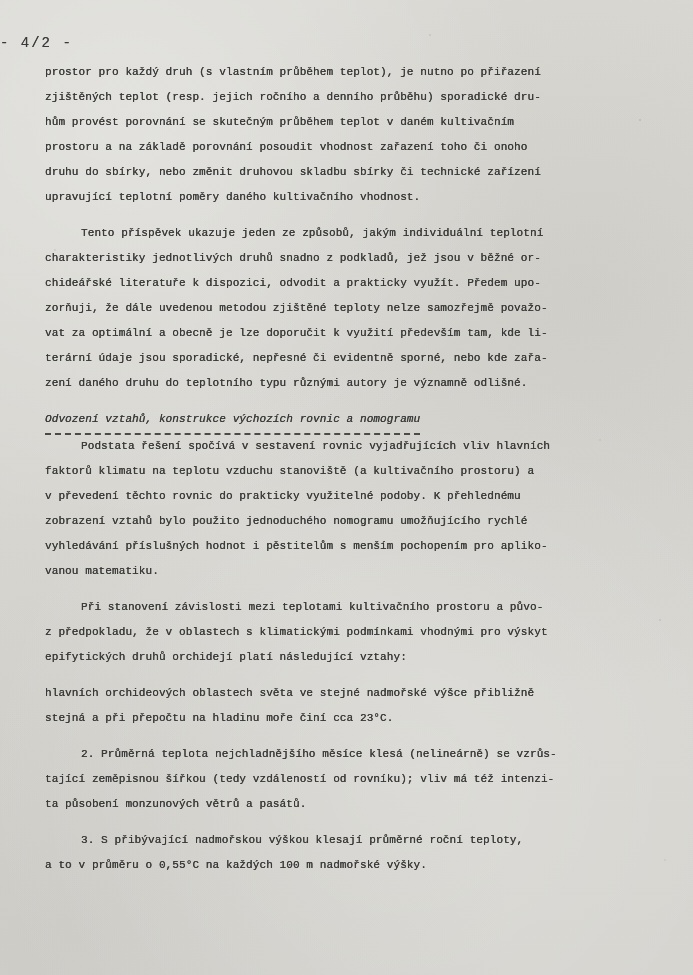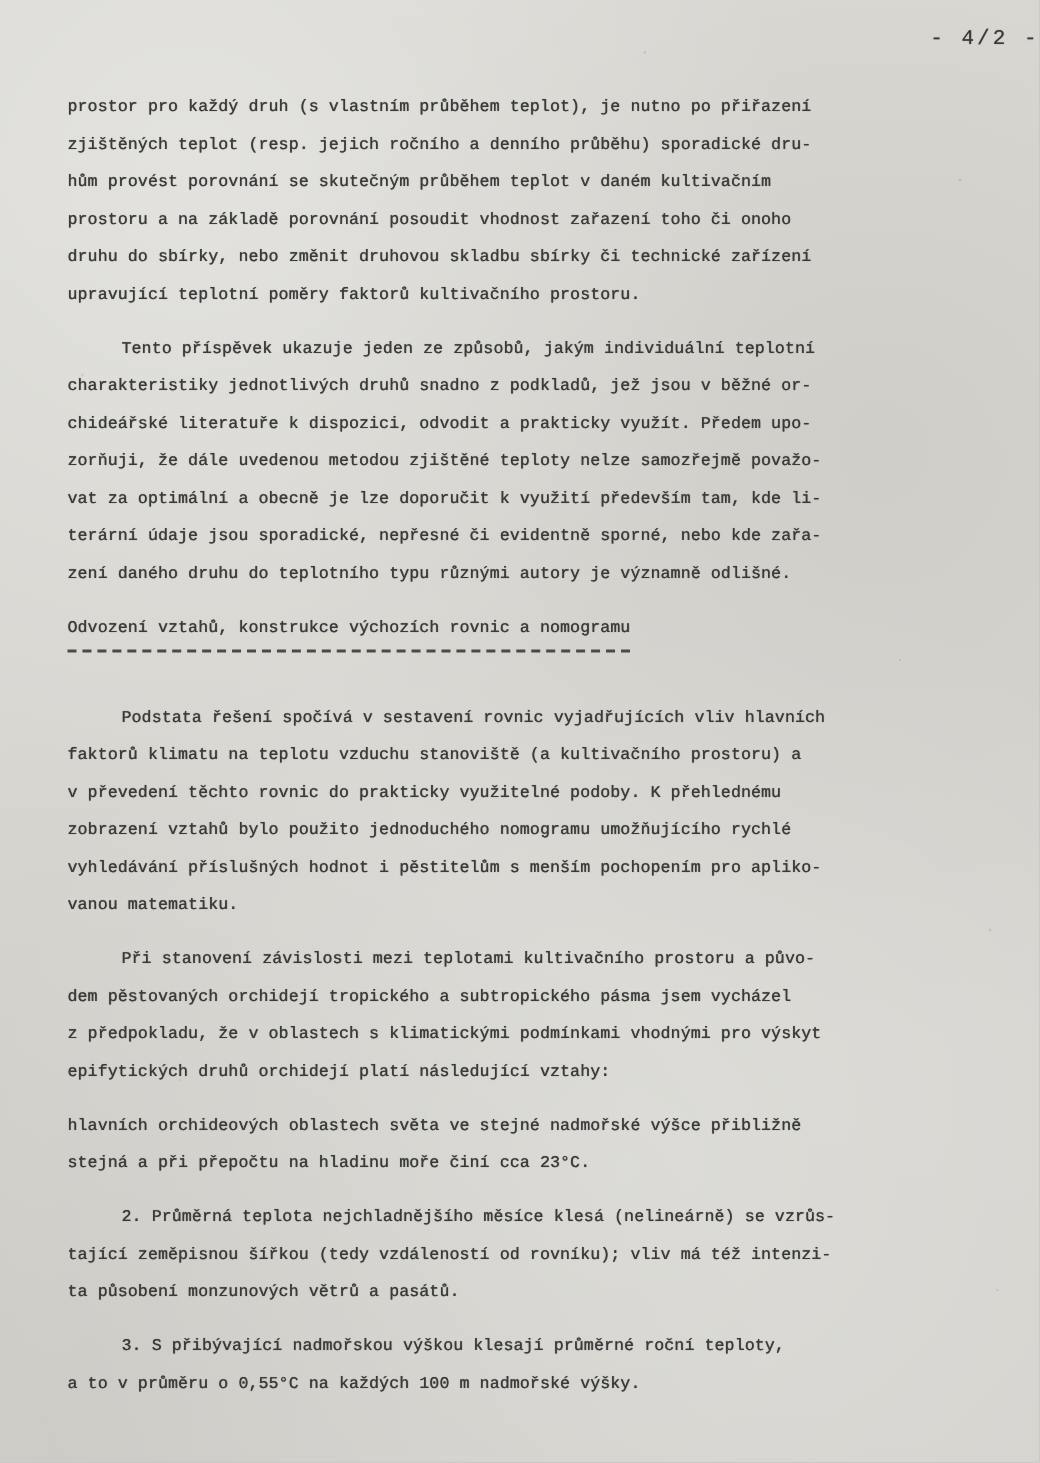--- a/index.html
+++ b/index.html
@@ -33,36 +33,36 @@
       radial-gradient(circle 2px at 640px 120px, rgba(70,70,65,0.25), transparent 70%),
       radial-gradient(circle 2px at 55px 250px, rgba(70,70,65,0.18), transparent 70%),
       radial-gradient(circle 1.5px at 600px 440px, rgba(70,70,65,0.22), transparent 70%),
       radial-gradient(circle 2px at 660px 620px, rgba(70,70,65,0.20), transparent 70%),
       radial-gradient(circle 1.5px at 120px 720px, rgba(70,70,65,0.18), transparent 70%),
       radial-gradient(circle 2px at 430px 35px, rgba(70,70,65,0.20), transparent 70%),
       radial-gradient(circle 1.5px at 665px 860px, rgba(70,70,65,0.22), transparent 70%);
   }
   .page-number {
     position: absolute;
-    top: 18px;
+    top: 35px;
     left: 0;
     width: 100%;
-    text-align: right;
+    text-align: left;
     font-size: 14px;
     letter-spacing: 2px;
     text-shadow: 0 0 0.6px rgba(45,45,42,0.7);
   }
   .doc-body {
     position: absolute;
     left: 45px;
     top: 60px;
     width: 618px;
   }
   .block { margin: 0 0 11px 0; }
-  .block.heading { margin-top: 6px; margin-bottom: 35px; }
+  .block.heading { margin-top: 6px; margin-bottom: 2px; font-style: italic; }
   .line {
     height: 25px;
     line-height: 25px;
     font-size: 11px;
     white-space: pre;
     letter-spacing: 0.1px;
     text-shadow: 0 0 0.6px rgba(45,45,42,0.75), 0.3px 0.3px 0.4px rgba(45,45,42,0.35);
   }
   .line.indent { padding-left: 36px; }
   .heading-text {
@@ -76,21 +76,21 @@
 
 <div class="page">
   <div class="page-number">- 4/2 -</div>
   <div class="doc-body">
       <div class="block paragraph">
         <div class="line">prostor pro každý druh (s vlastním průběhem teplot), je nutno po přiřazení</div>
         <div class="line">zjištěných teplot (resp. jejich ročního a denního průběhu) sporadické dru-</div>
         <div class="line">hům provést porovnání se skutečným průběhem teplot v daném kultivačním</div>
         <div class="line">prostoru a na základě porovnání posoudit vhodnost zařazení toho či onoho</div>
         <div class="line">druhu do sbírky, nebo změnit druhovou skladbu sbírky či technické zařízení</div>
-        <div class="line">upravující teplotní poměry faktorů kultivačního prostoru.</div>
+        <div class="line">upravující teplotní poměry daného kultivačního vhodnost.</div>
       </div>
       <div class="block paragraph">
         <div class="line indent">Tento příspěvek ukazuje jeden ze způsobů, jakým individuální teplotní</div>
         <div class="line">charakteristiky jednotlivých druhů snadno z podkladů, jež jsou v běžné or-</div>
         <div class="line">chideářské literatuře k dispozici, odvodit a prakticky využít. Předem upo-</div>
         <div class="line">zorňuji, že dále uvedenou metodou zjištěné teploty nelze samozřejmě považo-</div>
         <div class="line">vat za optimální a obecně je lze doporučit k využití především tam, kde li-</div>
         <div class="line">terární údaje jsou sporadické, nepřesné či evidentně sporné, nebo kde zařa-</div>
         <div class="line">zení daného druhu do teplotního typu různými autory je významně odlišné.</div>
       </div>
@@ -100,21 +100,20 @@
       <div class="block paragraph">
         <div class="line indent">Podstata řešení spočívá v sestavení rovnic vyjadřujících vliv hlavních</div>
         <div class="line">faktorů klimatu na teplotu vzduchu stanoviště (a kultivačního prostoru) a</div>
         <div class="line">v převedení těchto rovnic do prakticky využitelné podoby. K přehlednému</div>
         <div class="line">zobrazení vztahů bylo použito jednoduchého nomogramu umožňujícího rychlé</div>
         <div class="line">vyhledávání příslušných hodnot i pěstitelům s menším pochopením pro apliko-</div>
         <div class="line">vanou matematiku.</div>
       </div>
       <div class="block paragraph">
         <div class="line indent">Při stanovení závislosti mezi teplotami kultivačního prostoru a půvo-</div>
-        <div class="line">dem pěstovaných orchidejí tropického a subtropického pásma jsem vycházel</div>
         <div class="line">z předpokladu, že v oblastech s klimatickými podmínkami vhodnými pro výskyt</div>
         <div class="line">epifytických druhů orchidejí platí následující vztahy:</div>
       </div>
       <div class="block numbered_item">
         <div class="line">hlavních orchideových oblastech světa ve stejné nadmořské výšce přibližně</div>
         <div class="line">stejná a při přepočtu na hladinu moře činí cca 23°C.</div>
       </div>
       <div class="block numbered_item">
         <div class="line indent">2. Průměrná teplota nejchladnějšího měsíce klesá (nelineárně) se vzrůs-</div>
         <div class="line">tající zeměpisnou šířkou (tedy vzdáleností od rovníku); vliv má též intenzi-</div>

